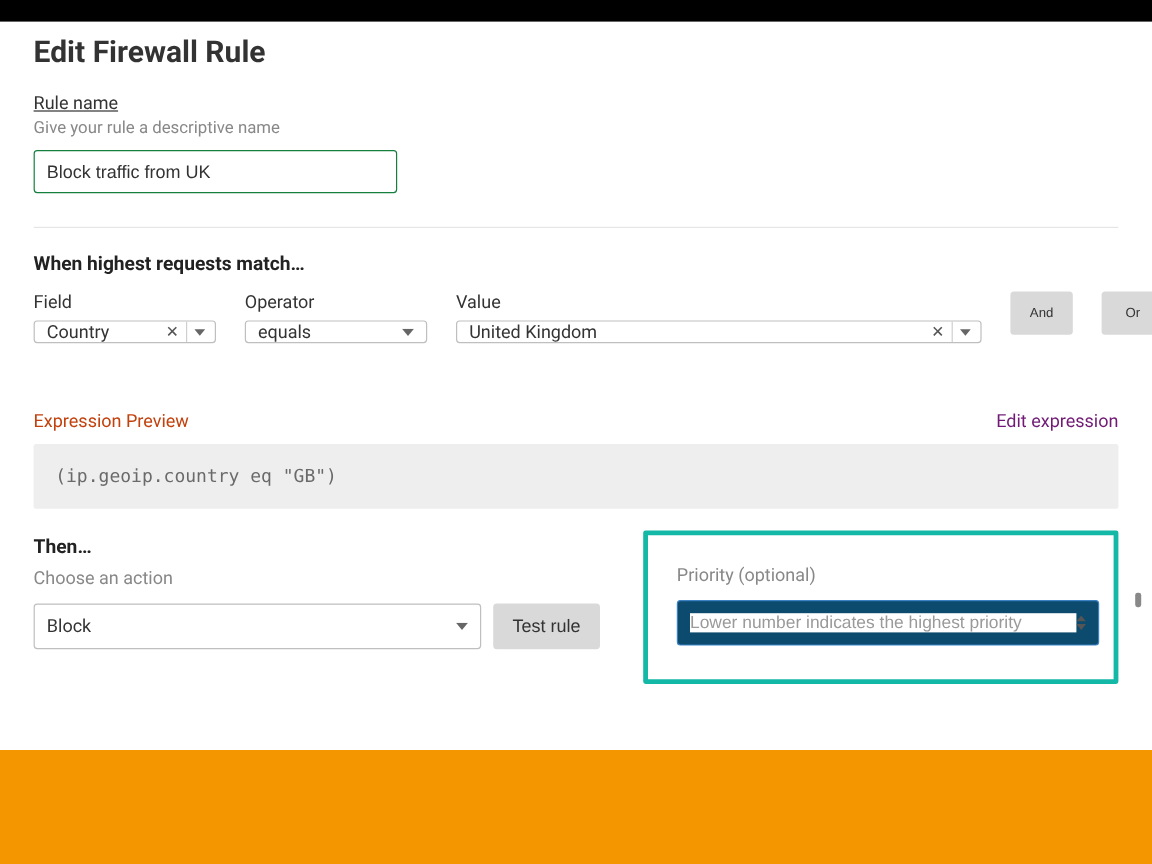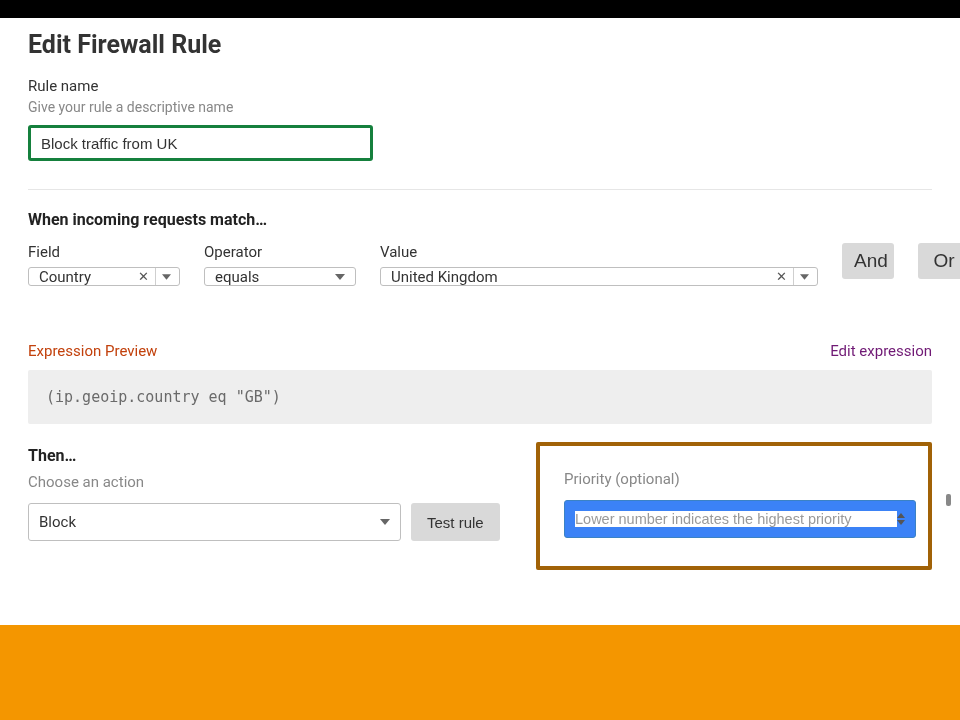--- a/index.html
+++ b/index.html
@@ -24,30 +24,31 @@
     font-size: 25px;
     font-weight: 700;
     color: #333;
     margin-top: 4px;
     margin-bottom: 18px;
   }
   .lbl {
     font-size: 15px;
     color: #333;
     margin-bottom: 4px;
+    text-decoration: underline;
   }
   .hint {
     font-size: 14px;
     color: #888;
     margin-bottom: 10px;
   }
   .rule-name-input {
-    width: 345px;
+    width: 303px;
     height: 36px;
-    border: 3px solid #15803d;
+    border: 1px solid #15803d;
     border-radius: 3px;
     padding: 0 10px;
     font-size: 15px;
     color: #333;
   }
   .hr {
     border: none;
     border-top: 1px solid #e6e6e6;
     margin: 28px 0 20px 0;
   }
@@ -104,21 +105,21 @@
   .op-sel { width: 152px; }
   .val-sel { width: 438px; }
   .pill-btn {
     height: 36px;
     min-width: 52px;
     padding: 0 12px;
     border: none;
     border-radius: 3px;
     background: #d9d9d9;
     color: #333;
-    font-size: 19px;
+    font-size: 11px;
     cursor: pointer;
   }
   .expr-row {
     display: flex;
     justify-content: space-between;
     align-items: baseline;
     margin-top: 56px;
     margin-bottom: 10px;
   }
   .expr-label { font-size: 15px; color: #c2410c; }
@@ -167,40 +168,40 @@
     padding: 0 16px;
     border: none;
     border-radius: 3px;
     background: #d9d9d9;
     color: #333;
     font-size: 15px;
     cursor: pointer;
   }
   .priority-card {
     width: 396px;
-    border: 4px solid #a16207;
+    border: 4px solid #14b8a6;
     border-radius: 2px;
     padding: 24px 12px 28px 24px;
     background: #fff;
     position: relative;
     top: -4px;
   }
   .priority-lbl {
     font-size: 15px;
     color: #888;
     margin-bottom: 12px;
   }
   .priority-input-wrap {
     border: 1px solid #3b82c4;
     border-radius: 3px;
     height: 38px;
     display: flex;
     align-items: center;
     padding: 0 6px 0 10px;
-    background: #3b82f6;
+    background: #0c4a6e;
   }
   .priority-input {
     border: none;
     outline: none;
     flex: 1;
     font-size: 14.5px;
     color: #333;
   }
   .priority-input::placeholder { color: #9a9a9a; }
   .stepper {
@@ -246,21 +247,21 @@
 
 <div class="content">
   <h1 class="page-title">Edit Firewall Rule</h1>
 
   <div class="lbl">Rule name</div>
   <div class="hint">Give your rule a descriptive name</div>
   <input class="rule-name-input" type="text" value="Block traffic from UK" style="">
 
   <hr class="hr">
 
-  <div class="section-head">When incoming requests match…</div>
+  <div class="section-head">When highest requests match…</div>
 
   <div class="cond-row">
     <div class="cond-col">
       <div class="col-label">Field</div>
       <div class="select-like field-sel">
         <span class="val">Country</span>
         <span class="clear-x">✕</span>
         <span class="caret sep">
           <svg viewBox="0 0 10 6">
               <path d="M0 0 L5 6 L10 0 Z" fill="#666"></path>

